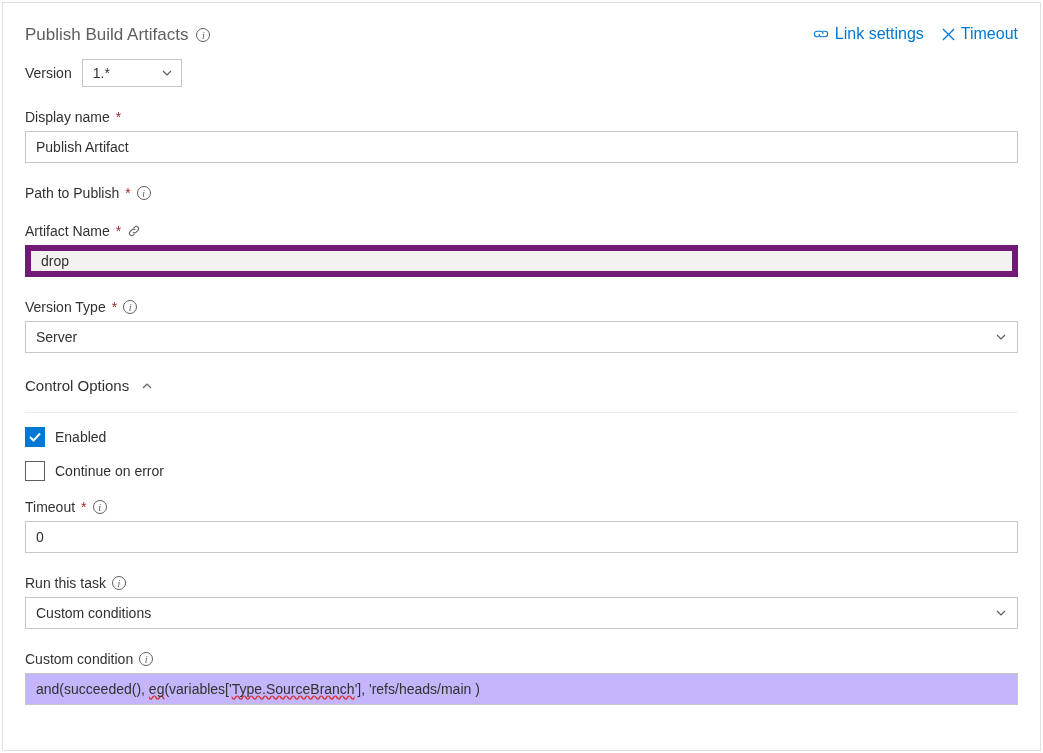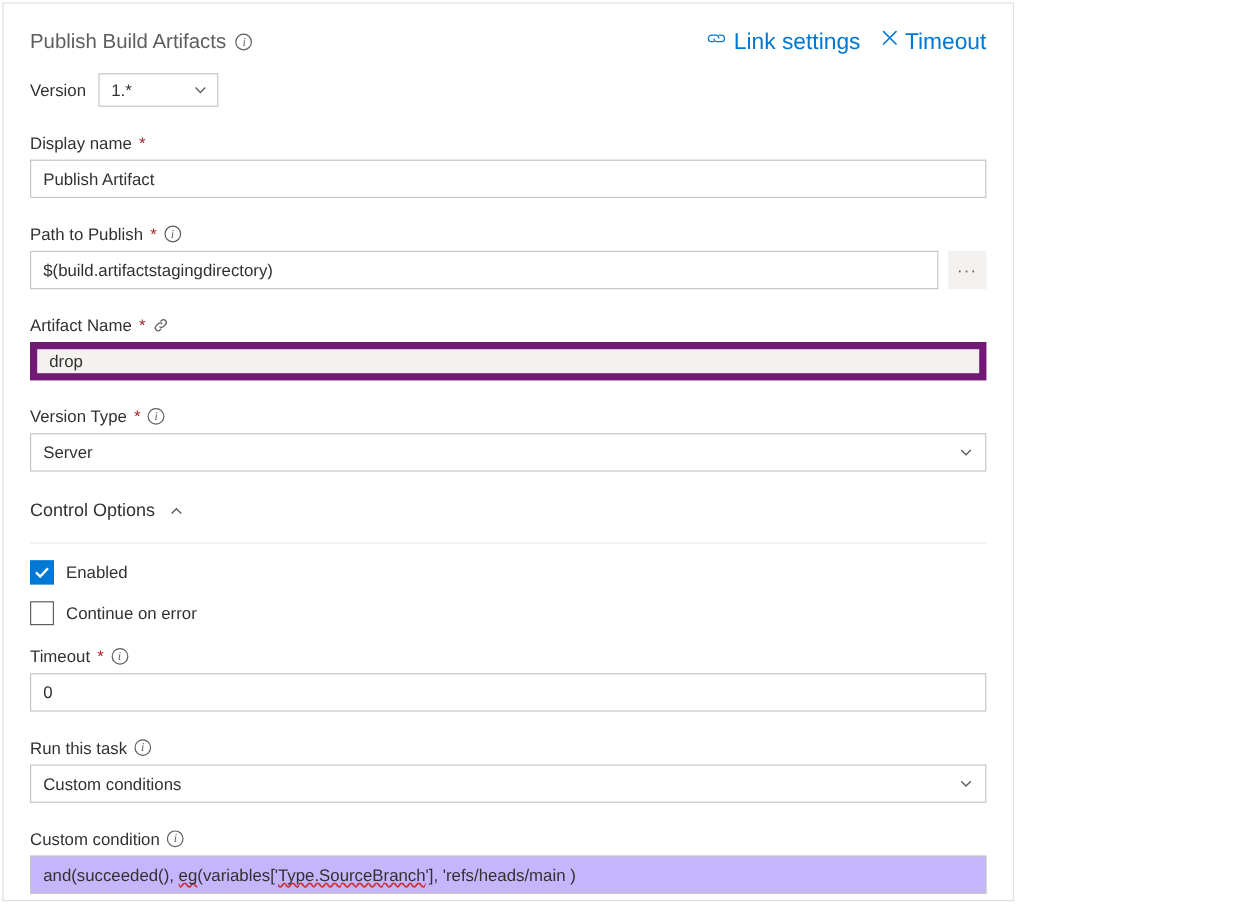--- a/index.html
+++ b/index.html
@@ -6,21 +6,21 @@
   body {
     font-family: "Segoe UI", -apple-system, Arial, sans-serif;
     font-size: 14px;
     color: #323130;
     background: #fff;
     padding: 2px;
   }
   .panel {
     border: 1px solid #e0e0e0;
     padding: 22px 22px 10px 22px;
-    width: 843px;
+    width: 1039px;
     height: 749px;
     overflow: hidden;
     position: relative;
   }
   .header-row {
     display: flex;
     justify-content: space-between;
     align-items: flex-start;
   }
   .title {
@@ -32,23 +32,24 @@
     gap: 8px;
   }
   .actions {
     display: flex;
     gap: 18px;
     align-items: center;
   }
   .action-link {
     color: #0078d4;
     display: flex;
+    align-items: center;
     gap: 6px;
     cursor: pointer;
-    font-size: 19px;
+    font-size: 16px;
   }
   .version-row {
     display: flex;
     align-items: center;
     gap: 10px;
     margin-top: 14px;
   }
   .version-label { color: #323130; }
   .version-select {
     border: 1px solid #c8c6c4;
@@ -214,26 +215,20 @@
     </div>
     <input class="text-input" type="text" value="Publish Artifact" style="">
   </div>
 
   <div class="field">
     <div class="field-label">
       <span>Path to Publish</span>
       <span class="req">*</span>
       <span class="info-icon">i</span>
     </div>
-    <div class="input-row">
-      <input class="text-input" type="text" value="$(build.artifactstagingdirectory)" style="">
-      <button class="browse-btn" aria-label="Browse">
-        <span>···</span>
-      </button>
-    </div>
   </div>
 
   <div class="field">
     <div class="field-label">
       <span>Artifact Name</span>
       <span class="req">*</span>
       <svg class="chain-icon-svg" width="14" height="14" viewBox="0 0 24 24" fill="none" stroke="#605e5c" stroke-width="1.8">
         <path d="M10 14a4 4 0 0 0 5.66 0l3-3a4 4 0 0 0-5.66-5.66l-1.5 1.5"></path>
         <path d="M14 10a4 4 0 0 0-5.66 0l-3 3a4 4 0 0 0 5.66 5.66l1.5-1.5"></path>
       </svg>

